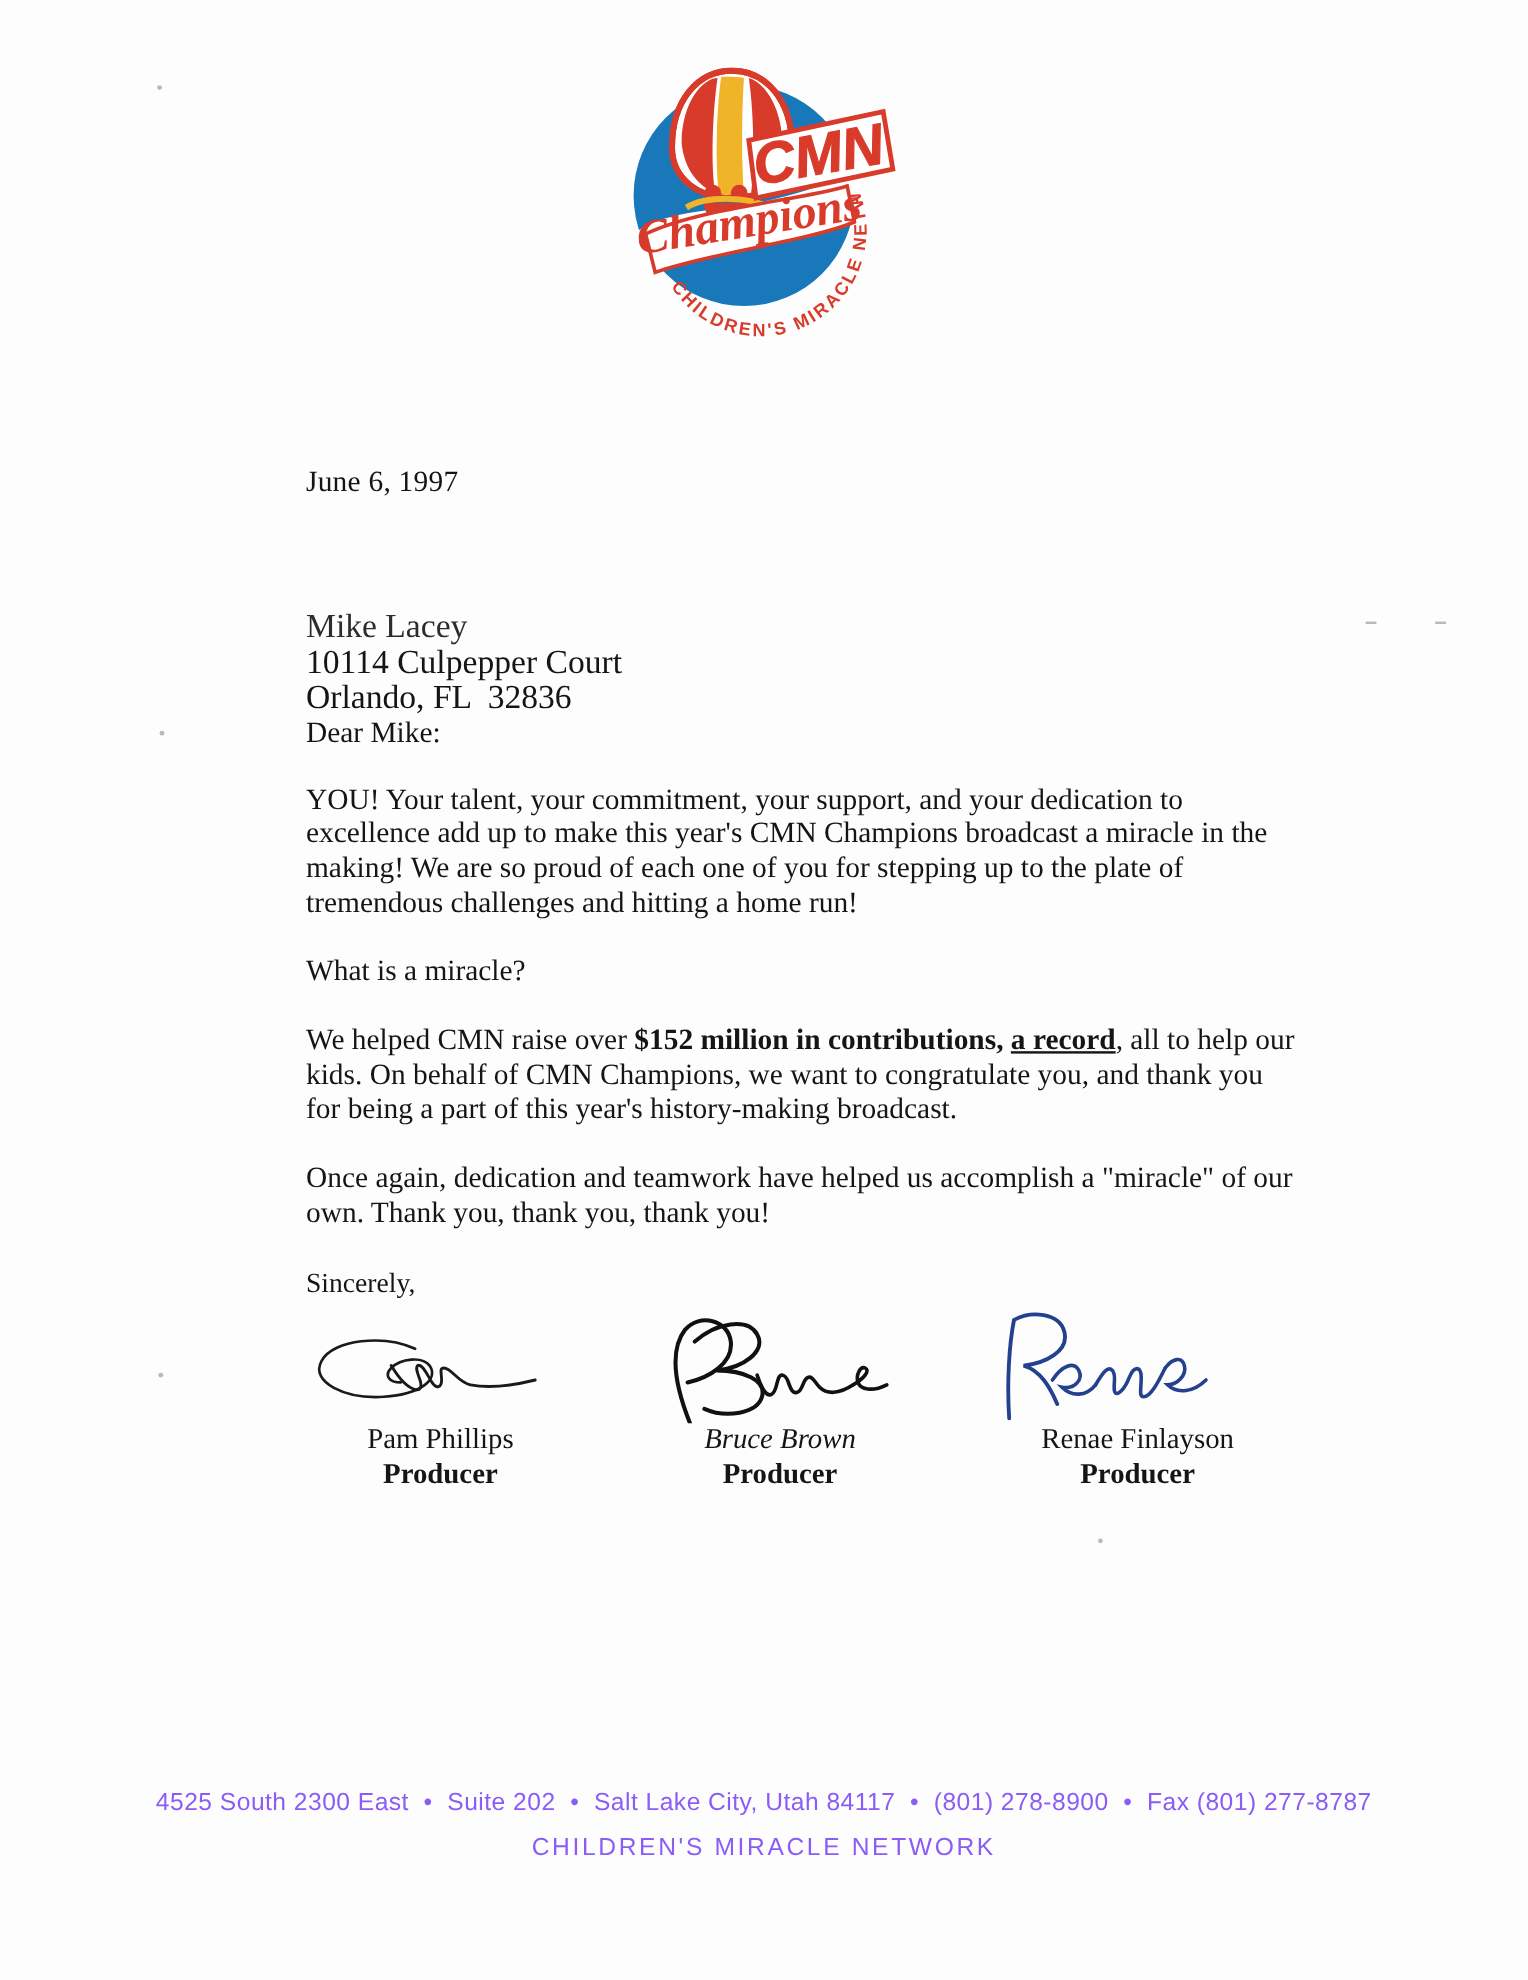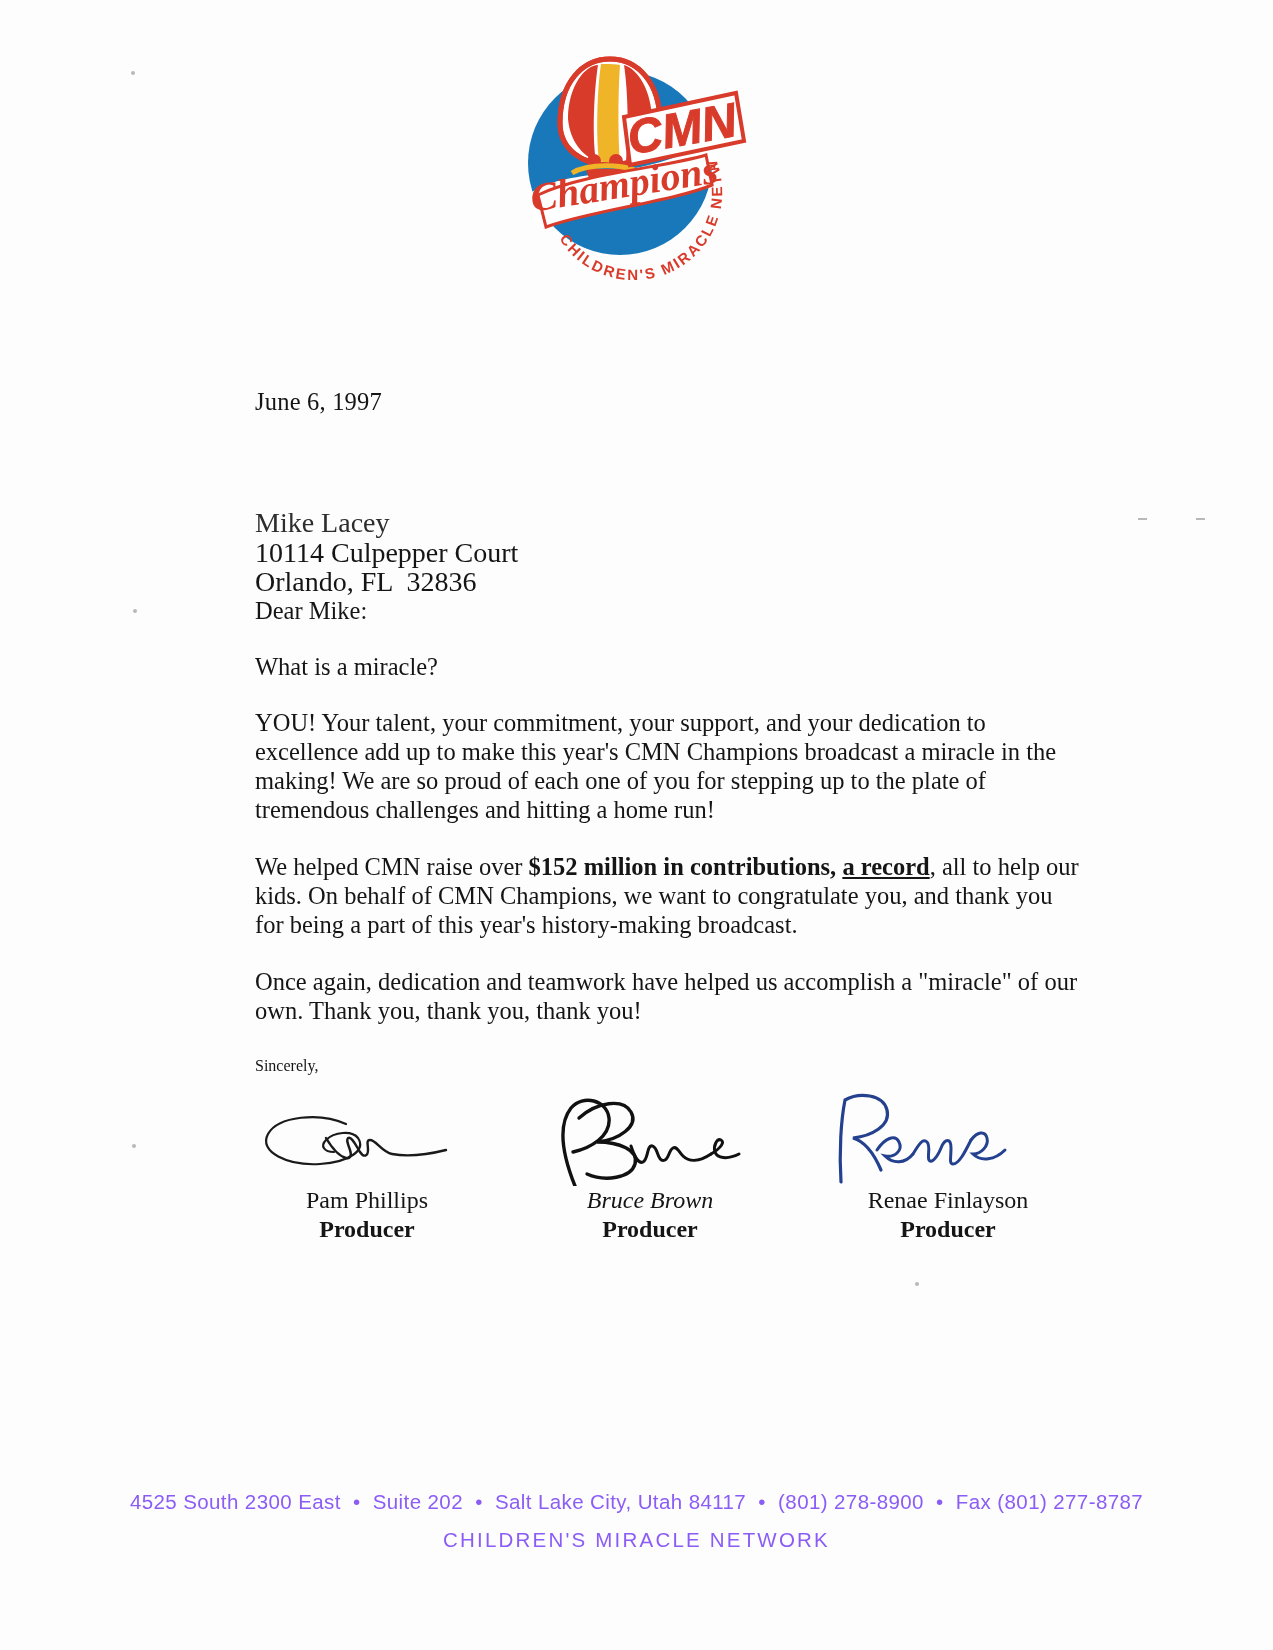--- a/index.html
+++ b/index.html
@@ -54,21 +54,21 @@
     font-size: 24.5px;
     line-height: 28.8px;
     text-align: left;
   }
   .para.tight { margin-top: 29px; }
   b.strong { font-weight: bold; }
   u.rec { font-weight: bold; text-decoration: underline; }
 
   .closing {
     margin-top: 32px;
-    font-size: 16px;
+    font-size: 23px;
   }
 
   
   .sig-row {
     position: absolute;
     left: 250px;
     top: 1090px;
     width: 840px;
     height: 150px;
   }
@@ -189,23 +189,23 @@
     <div class="date-line">June 6, 1997</div>
 
     <div class="addr-block">
       <div class="addr-line faded">Mike Lacey</div>
       <div class="addr-line">10114 Culpepper Court</div>
       <div class="addr-line">Orlando, FL  32836</div>
     </div>
 
     <div class="salutation">Dear Mike:</div>
 
+    <div class="para">YOU!  Your talent, your commitment, your support, and your dedication to excellence add up to make this year's CMN Champions broadcast a miracle in the making!  We are so proud of each one of you for stepping up to the plate of tremendous challenges and hitting a home run!</div>
+
     <div class="para">What is a miracle?</div>
-
-    <div class="para">YOU!  Your talent, your commitment, your support, and your dedication to excellence add up to make this year's CMN Champions broadcast a miracle in the making!  We are so proud of each one of you for stepping up to the plate of tremendous challenges and hitting a home run!</div>
 
     <div class="para tight">
       <span>We helped CMN raise over </span><b class="strong">$152 million in contributions,</b><span> </span><u class="rec">a record</u><span>, all to help our kids.  On behalf of CMN Champions, we want to congratulate you, and thank you for being a part of this year's history-making broadcast.</span>
     </div>
 
     <div class="para">Once again, dedication and teamwork have helped us accomplish a "miracle" of our own.  Thank you, thank you, thank you!</div>
 
     <div class="closing">Sincerely,</div>
   </div>
 

